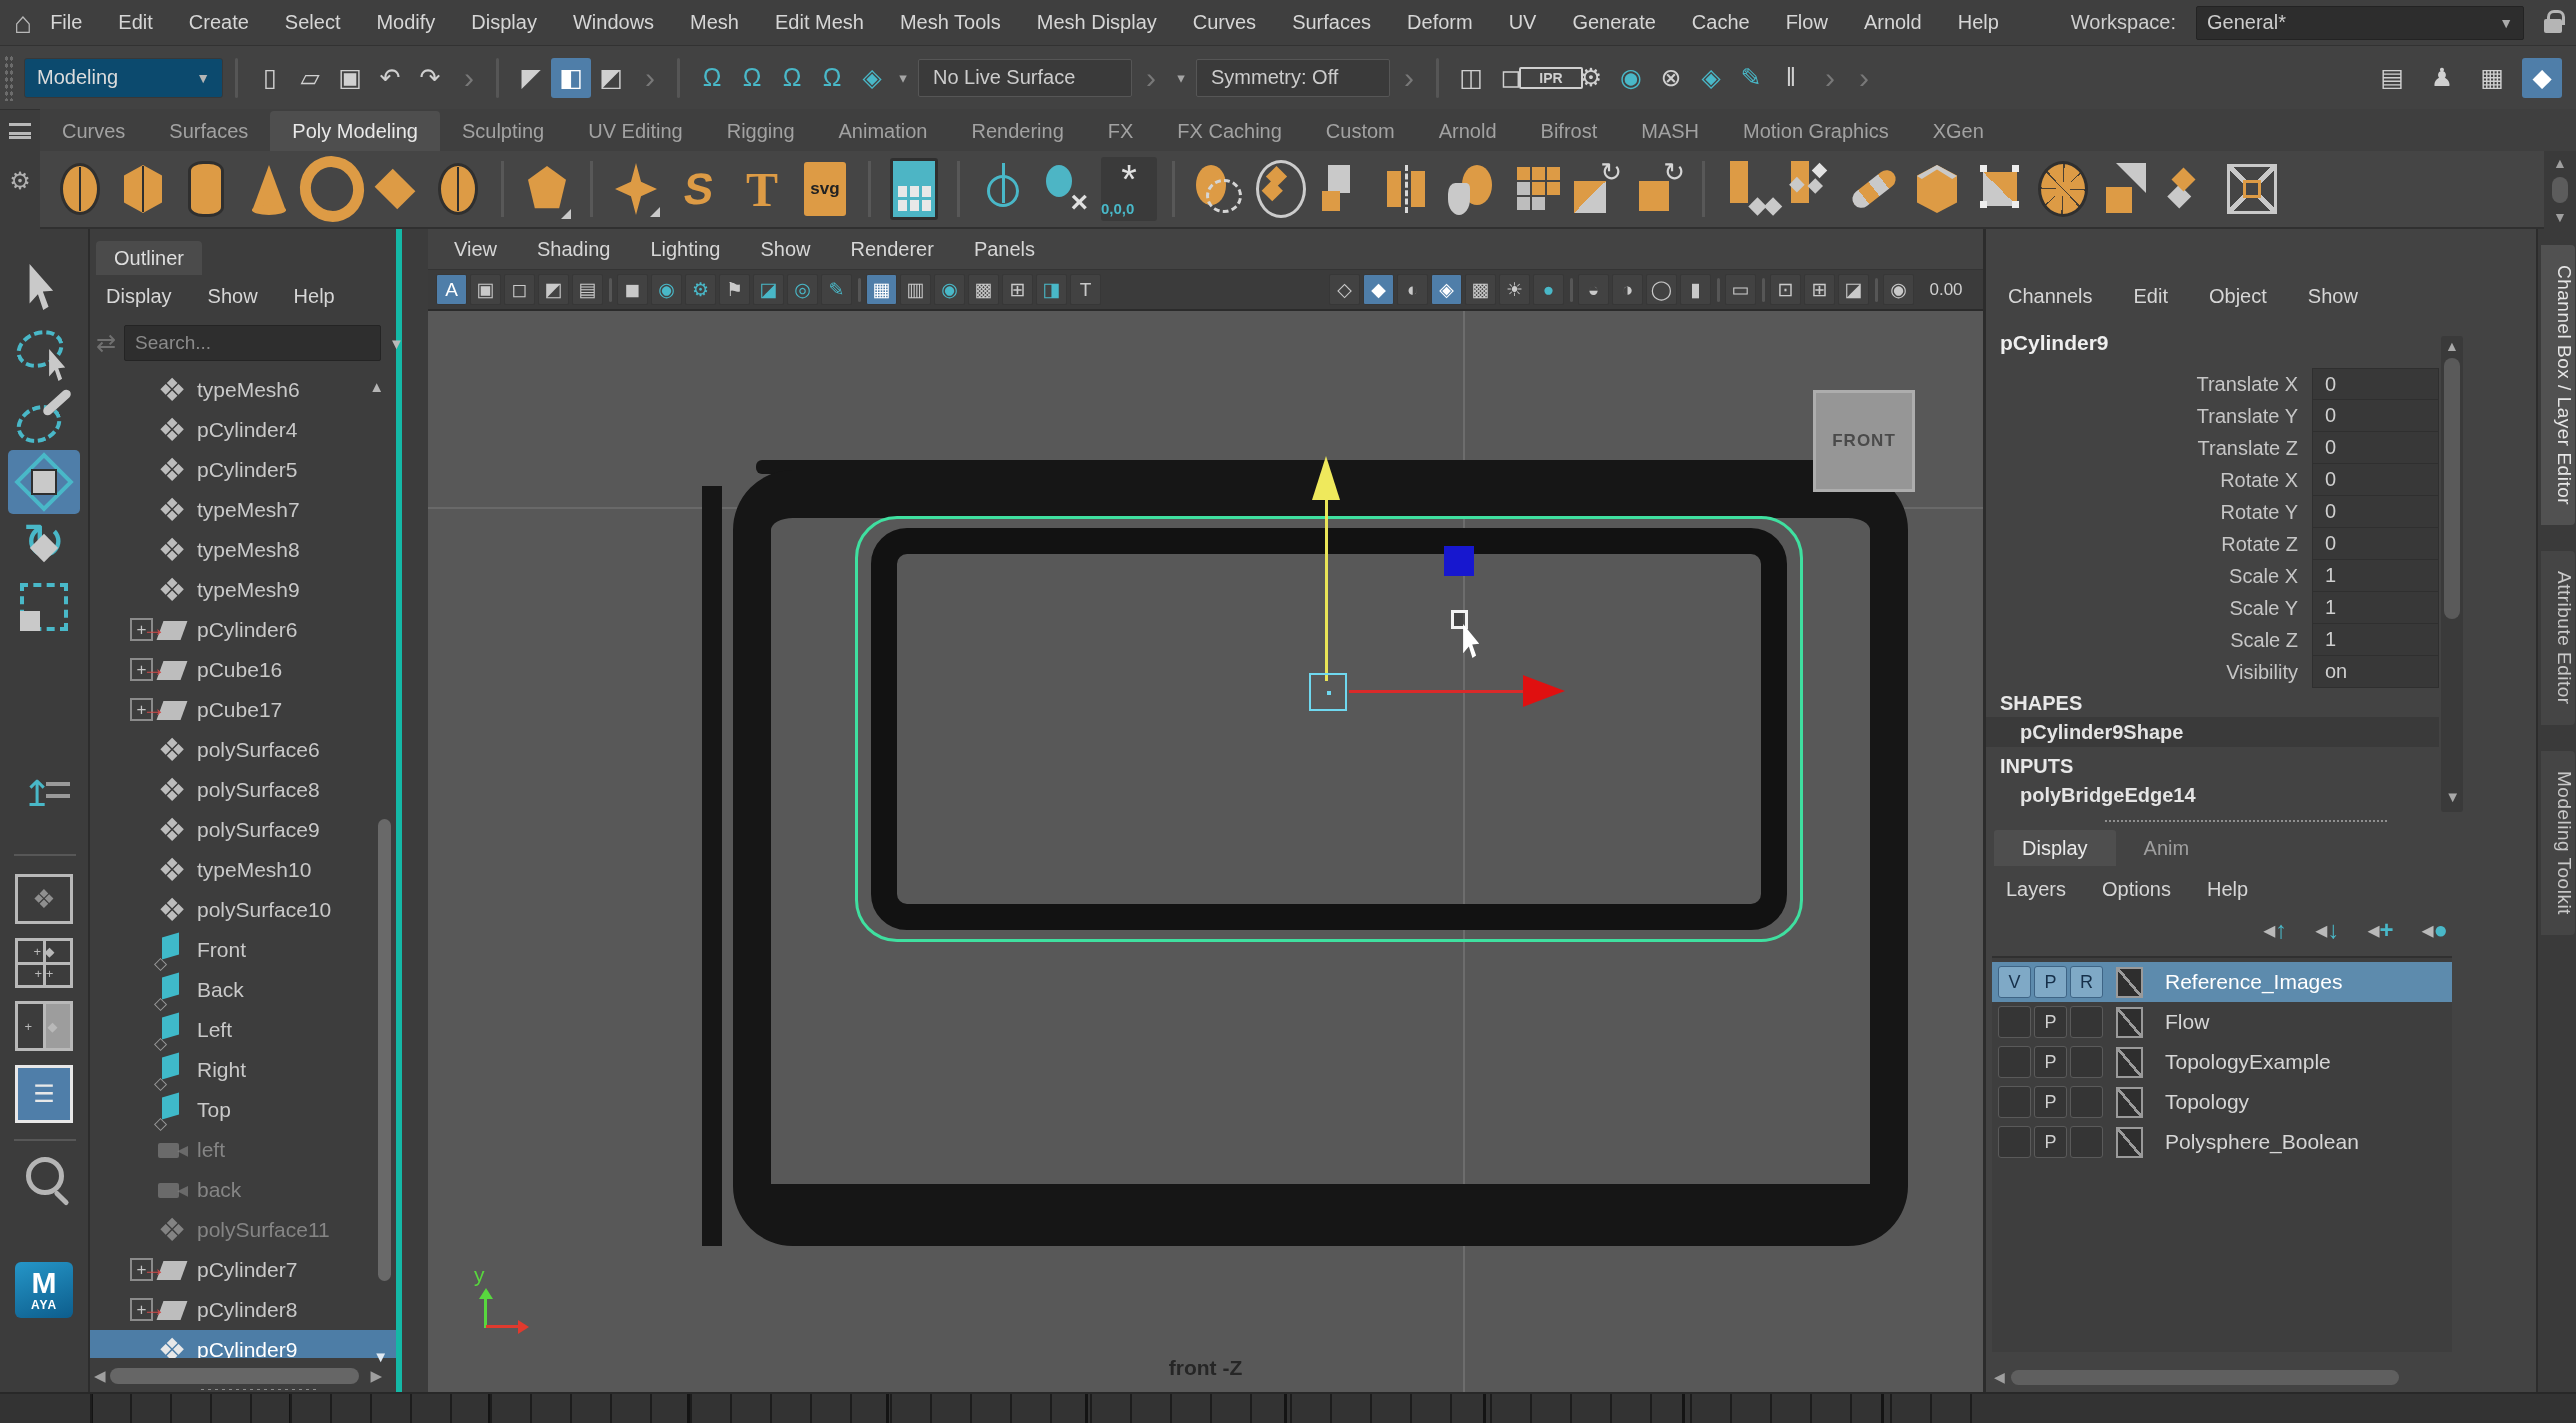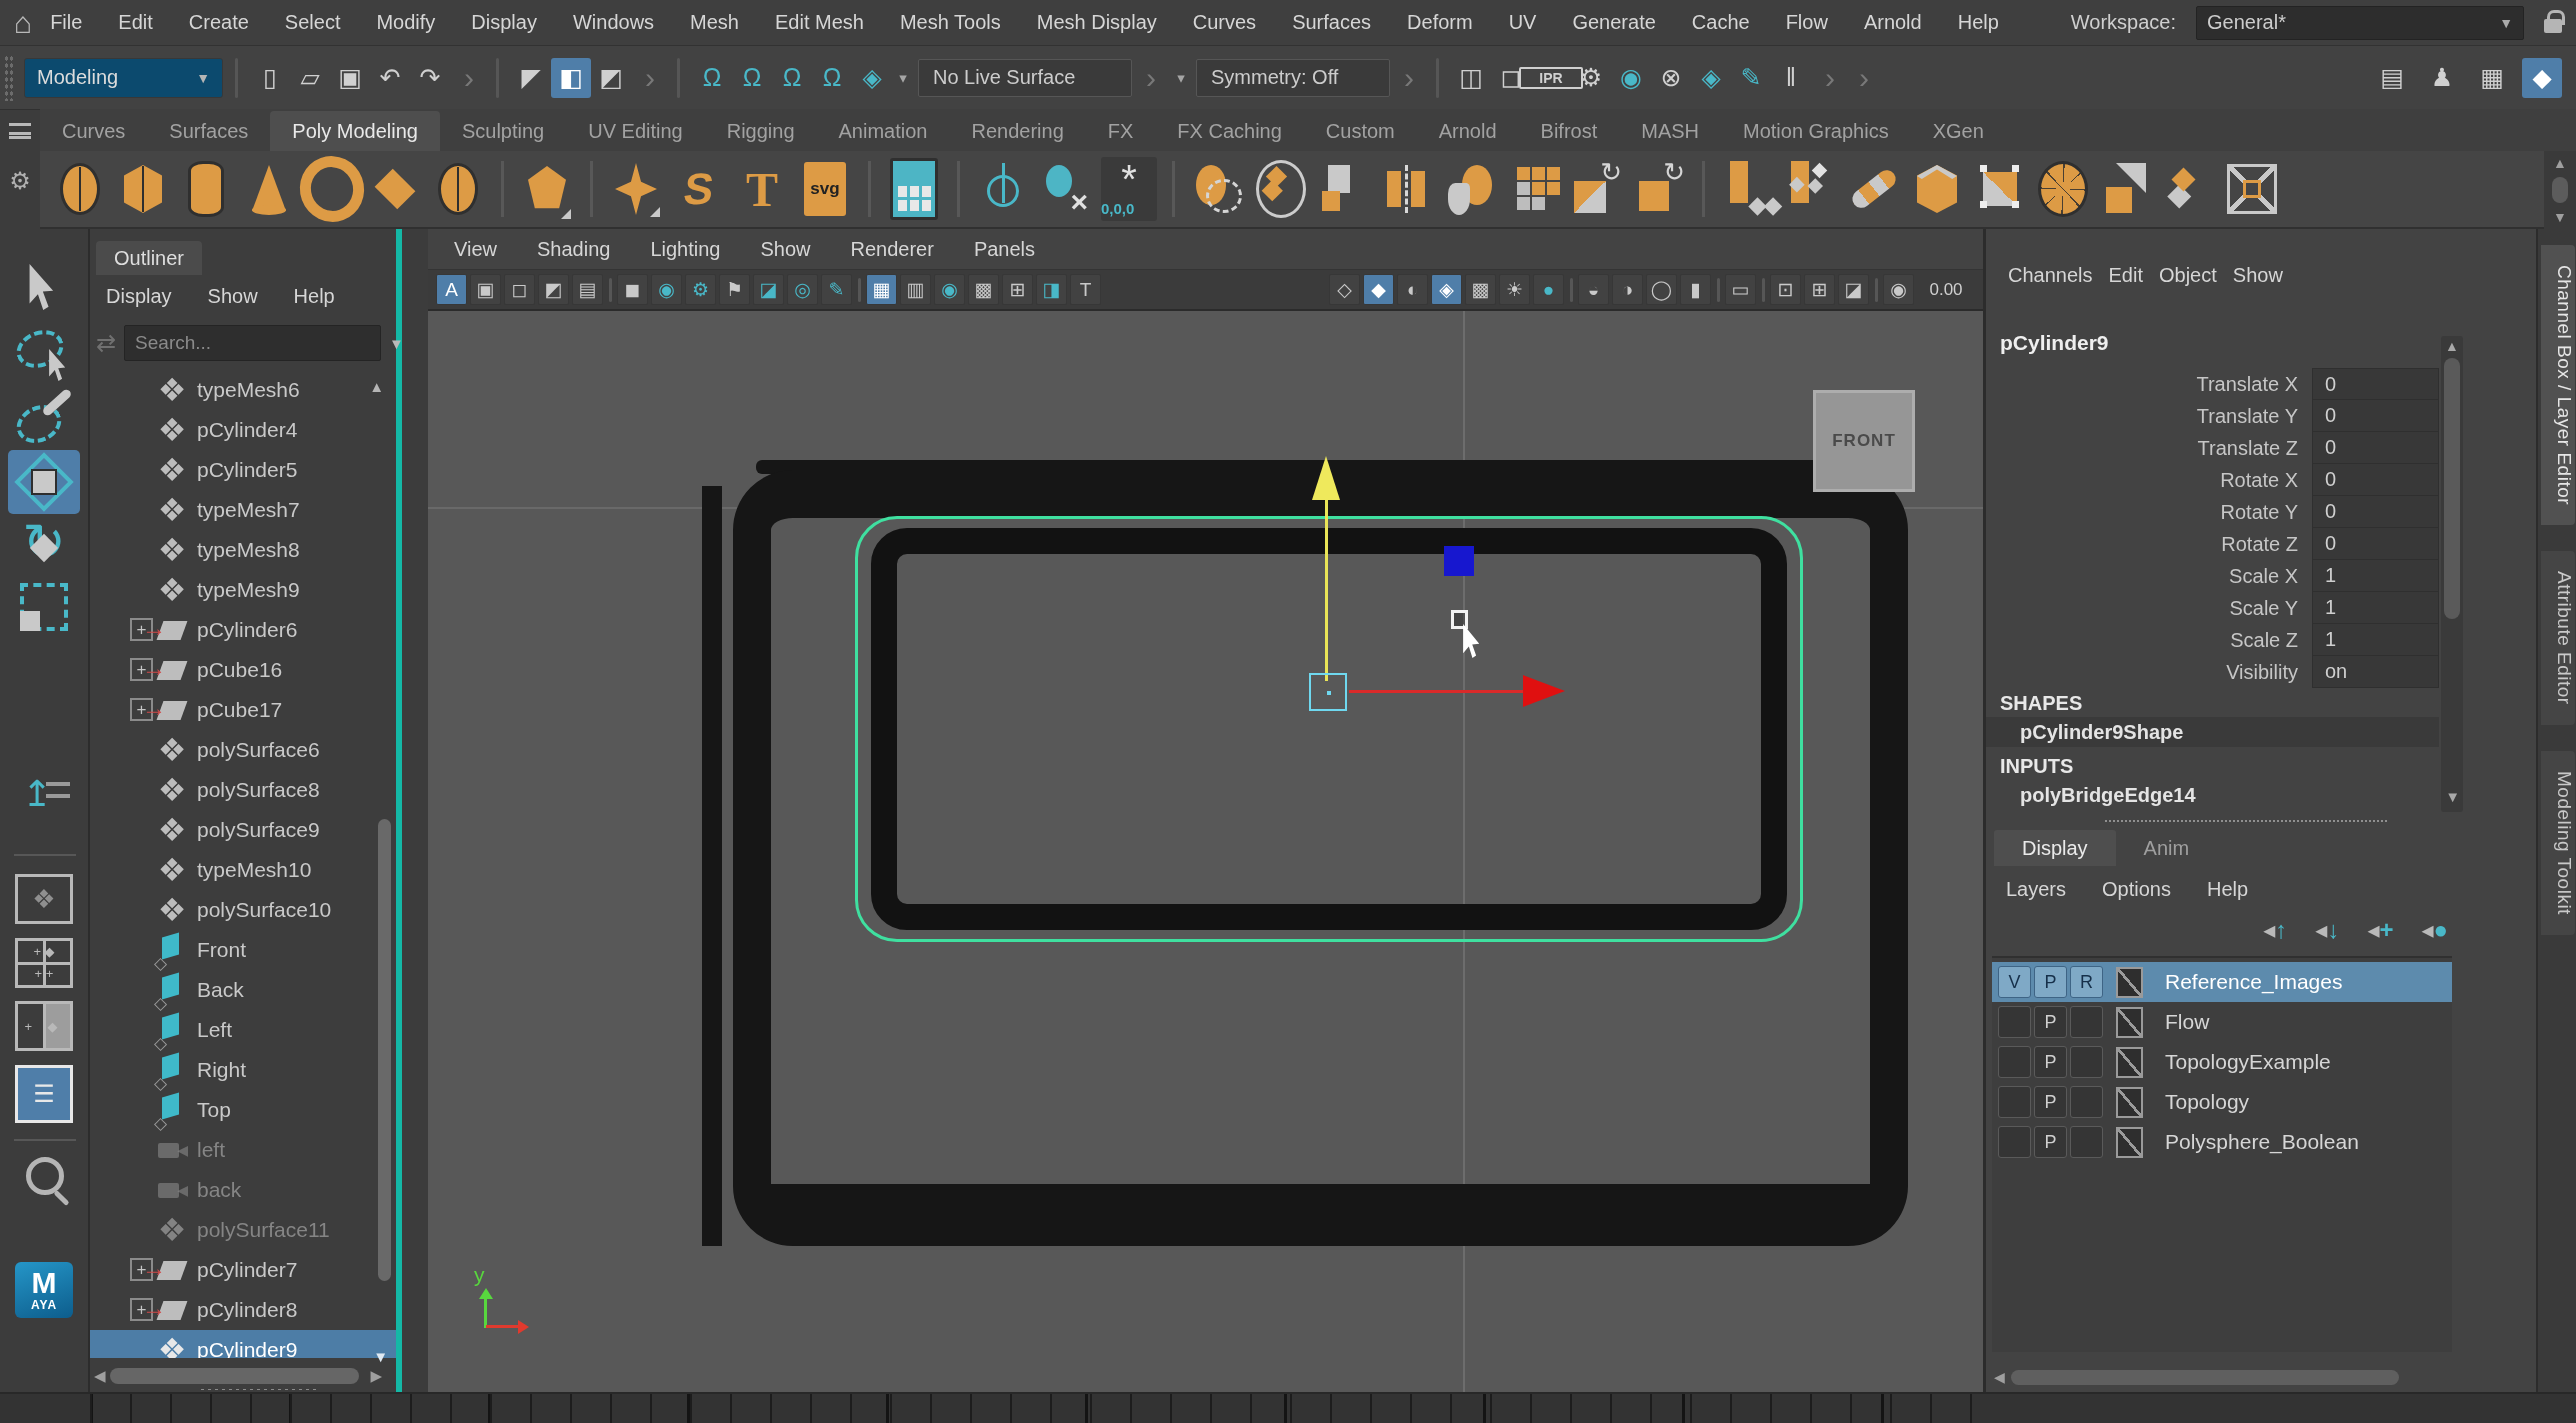--- a/index.html
+++ b/index.html
@@ -252,21 +252,21 @@
   .ax-yhead{position:absolute;left:51px;top:977px;border-left:7px solid transparent;border-right:7px solid transparent;
             border-bottom:11px solid #58d73e;width:0;height:0}
   .ax-xline{position:absolute;left:58px;top:1014px;width:34px;height:3px;background:#e03a2e}
   .ax-xhead{position:absolute;left:90px;top:1009px;border-top:7px solid transparent;border-bottom:7px solid transparent;
             border-left:11px solid #e03a2e;width:0;height:0}
   .cam-label{position:absolute;left:0;right:0;bottom:12px;text-align:center;color:#262626;font-weight:bold;font-size:21px}
 
   
   #channelbox{position:absolute;left:1983px;top:229px;width:553px;height:1163px;background:#434343;
               border-left:3px solid #2c2c2c}
-  .cb-menus{position:absolute;left:22px;top:35px;display:flex;gap:16px;color:#d6d6d6}
+  .cb-menus{position:absolute;left:22px;top:56px;display:flex;gap:41px;color:#d6d6d6}
   .cb-object{position:absolute;left:14px;top:102px;font-weight:bold;color:#efefef;font-size:21px}
   .cb-rows{position:absolute;left:0;top:139px;right:97px}
   .cb-row{height:32px;display:flex;align-items:center}
   .cb-label{flex:1;text-align:right;padding-right:14px;color:#c6c6c6}
   .cb-value{width:127px;align-self:stretch;background:#383838;border:1px solid #2f2f2f;border-top:none;
             display:flex;align-items:center;padding-left:12px;color:#cfcfcf}
   .cb-row:first-child .cb-value{border-top:1px solid #2f2f2f}
   .cb-track{position:absolute;right:73px;top:107px;width:22px;height:476px;background:#3a3a3a;border-radius:3px;
             display:flex;flex-direction:column;align-items:center}
   .cb-up{color:#a8a8a8;font-size:14px;margin-top:2px}
@@ -941,20 +941,21 @@
       <span class="c-arrow"></span>
     </div>
     <div class="front-box">
       <span>FRONT</span>
     </div>
     <span class="axis-y-label">y</span>
     <div class="ax-yhead"></div>
     <div class="ax-yline"></div>
     <div class="ax-xline"></div>
     <div class="ax-xhead"></div>
+    <div class="cam-label">front -Z</div>
   </div>
 </div>
 
 <div id="channelbox">
   <div class="cb-menus">
     <span class="menu-item">Channels</span>
       <span class="menu-item">Edit</span>
       <span class="menu-item">Object</span>
       <span class="menu-item">Show</span>
   </div>

